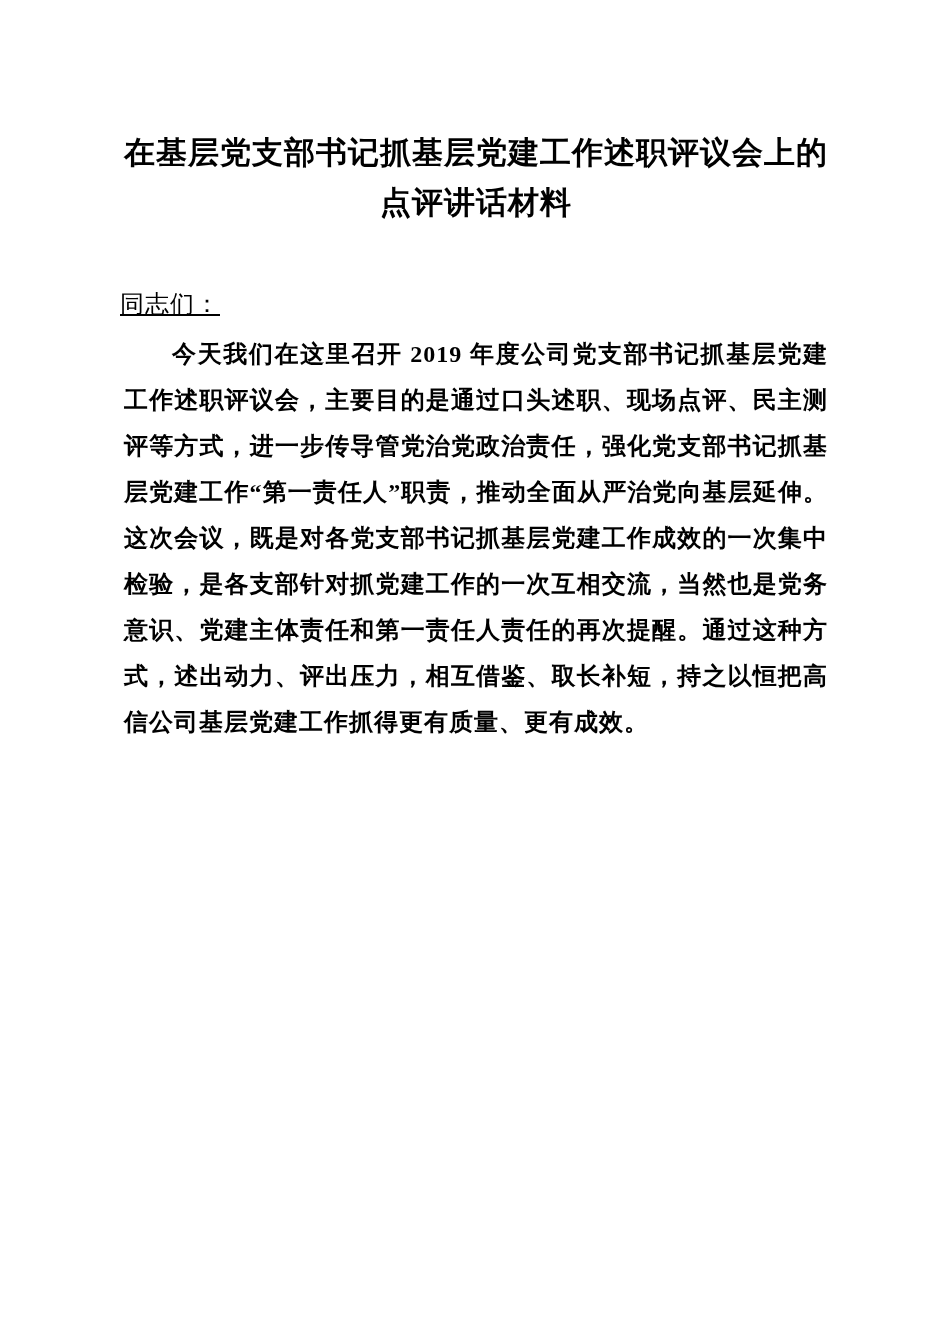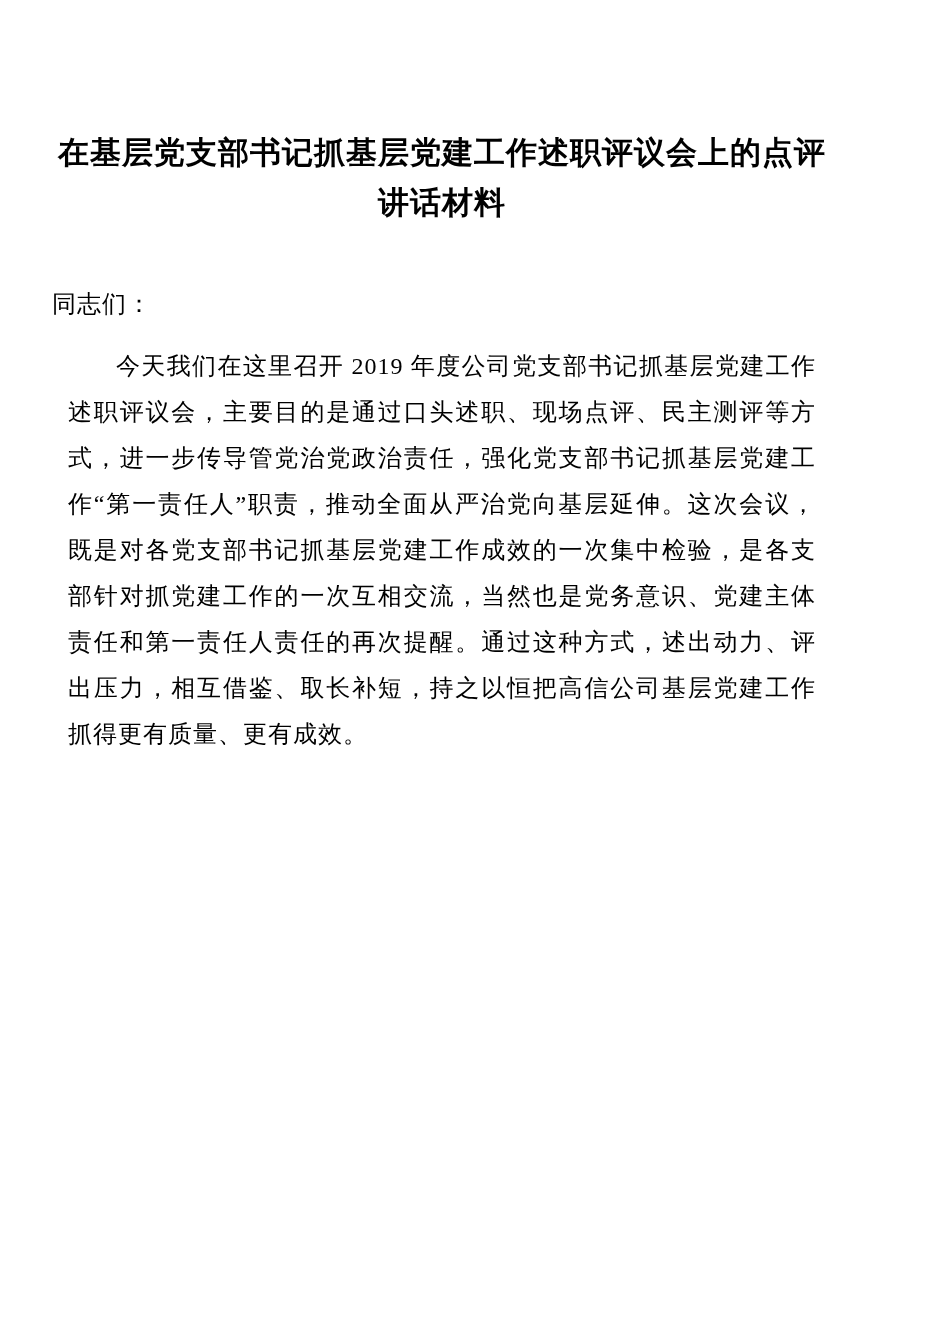--- a/index.html
+++ b/index.html
@@ -13,43 +13,45 @@
     height: 1344px;
     margin: 0 auto;
     background: #ffffff;
     color: #000000;
     font-family: "Liberation Serif", "DejaVu Serif", serif;
     overflow: hidden;
     box-sizing: border-box;
   }
   .content {
     box-sizing: border-box;
-    padding: 128px 118px 0 52px;
+    padding: 128px 118px 0 120px;
   }
   .doc-title {
     font-size: 31px;
     font-weight: bold;
     text-align: center;
     line-height: 1.6;
     margin: 0 0 54px 0;
     letter-spacing: 1px;
   }
   .doc-body {
     font-size: 24px;
     line-height: 46px;
     text-align: justify;
     text-justify: inter-ideograph;
     letter-spacing: 1px;
   }
   .salutation {
     margin: 0 0 0 0;
+    text-decoration: underline;
   }
   .para {
-    margin: 16px;
+    margin: 4px;
     text-indent: 2em;
+    font-weight: bold;
   }
 </style>
 </head>
 <body>
 
 <div class="page">
   <div class="content">
     <h1 class="doc-title">在基层党支部书记抓基层党建工作述职评议会上的点评讲话材料</h1>
     <div class="doc-body">
       <p class="salutation">同志们：</p>

